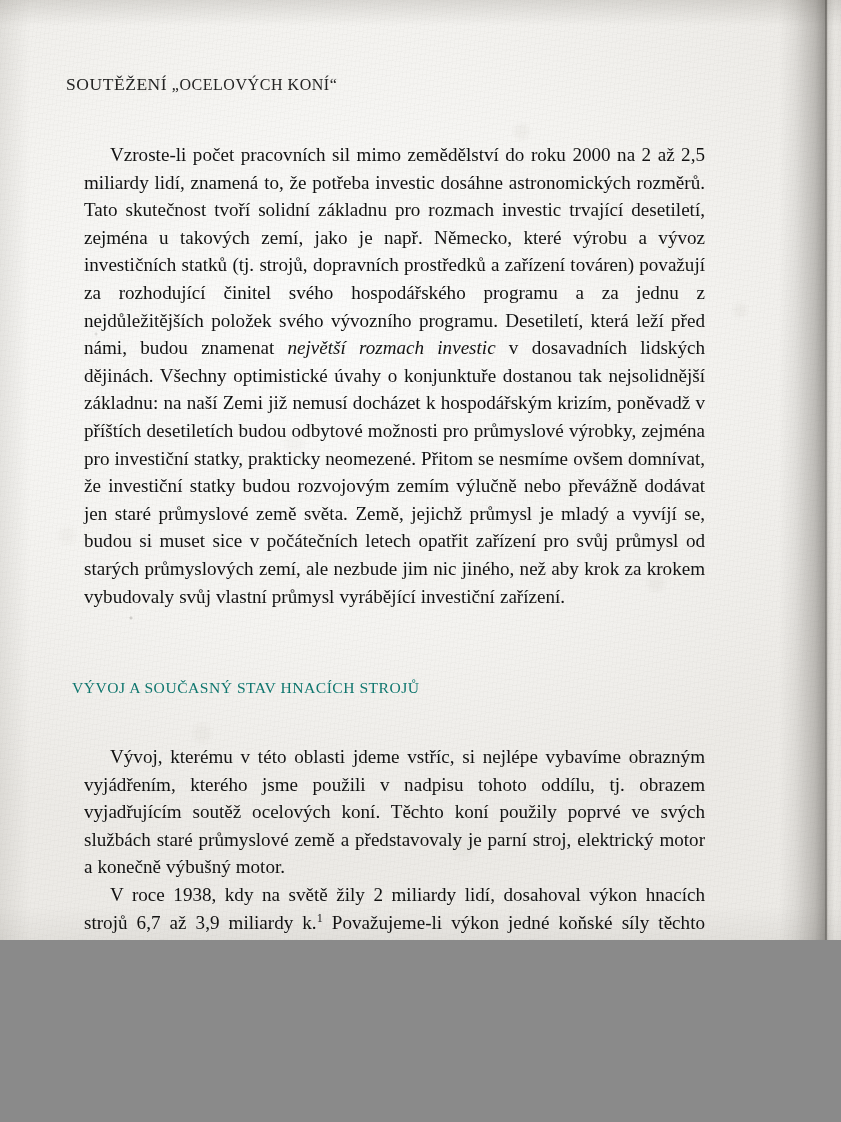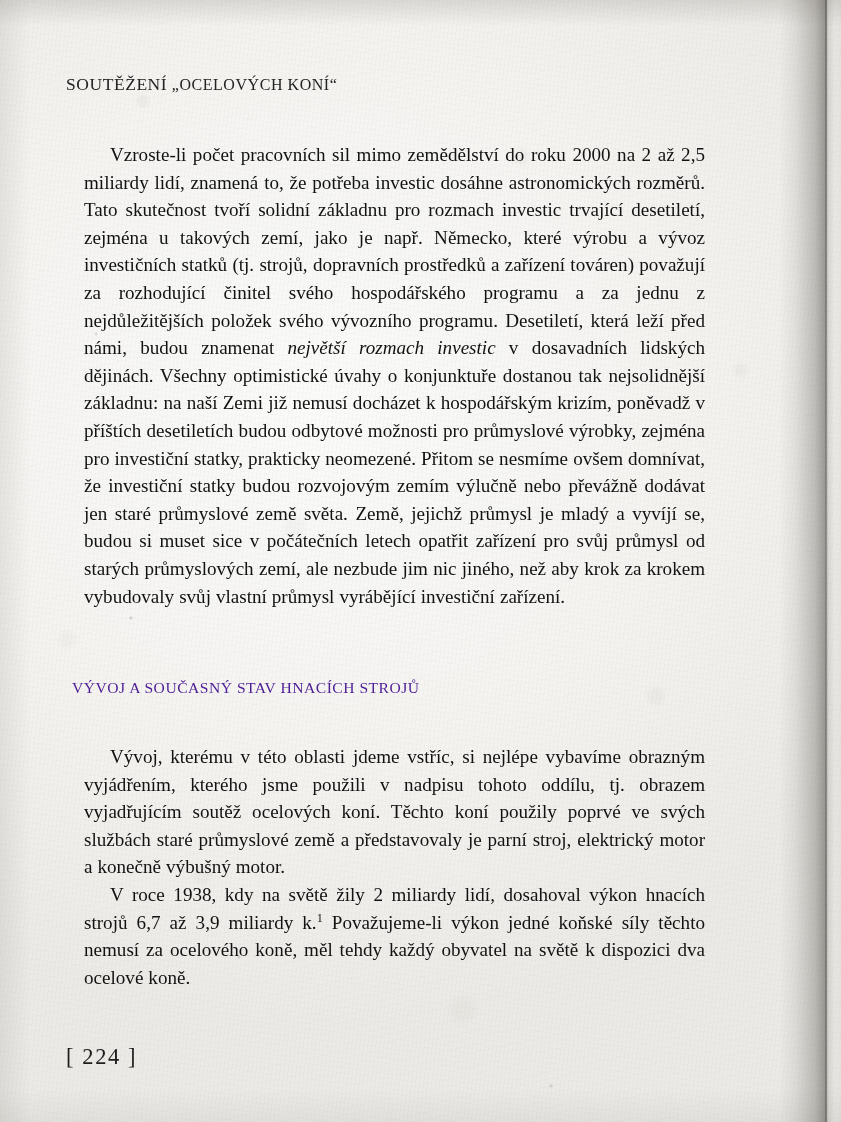--- a/index.html
+++ b/index.html
@@ -4,21 +4,21 @@
 <style>
   html, body {
     margin: 0;
     padding: 0;
     background: #8a8a8a;
   }
 
   #page {
     position: relative;
     width: 841px;
-    height: 1122px;
+    height: 940px;
     overflow: hidden;
     background: #f2f1ee;
     font-family: "Liberation Serif", "DejaVu Serif", serif;
     color: #1b1b1b;
   }
 
   
   #paper-base {
     position: absolute;
     inset: 0;
@@ -119,21 +119,21 @@
 
   #para-1 { top: 129px; }
 
   .section-head {
     position: absolute;
     left: 72px;
     top: 679px;
     font-size: 15.6px;
     letter-spacing: .5px;
     white-space: nowrap;
-    color: #4c1d95;
+    color: #0f766e;
   }
 
   #para-2 { top: 731px; }
   #para-3 { top: 869px; }
 
   .fn-sup {
     font-size: .64em;
     vertical-align: super;
     line-height: 0;
   }

